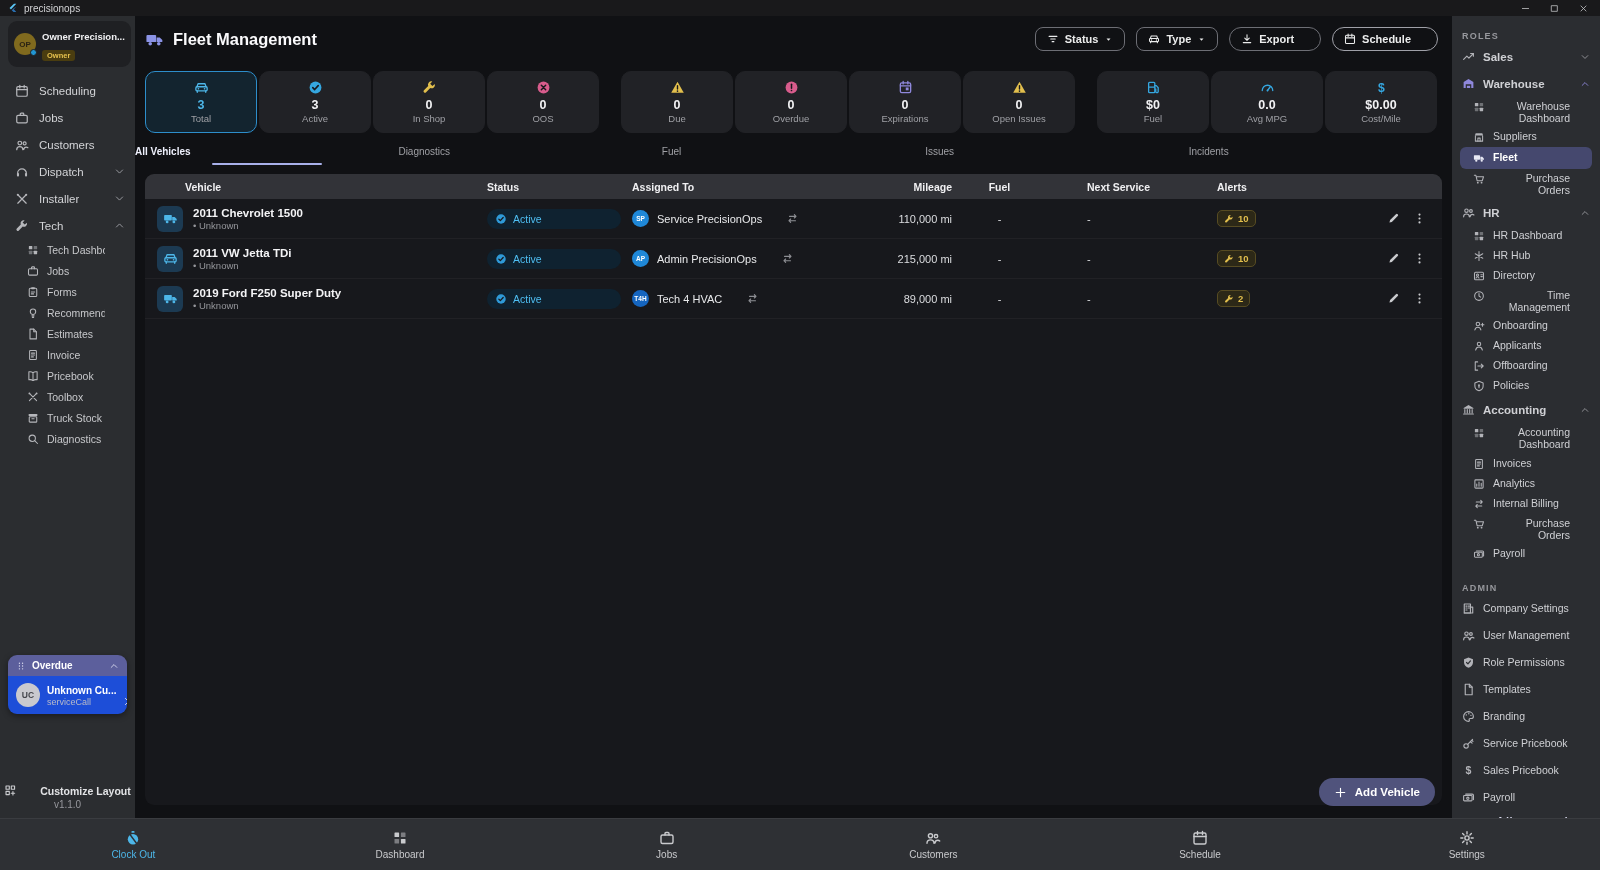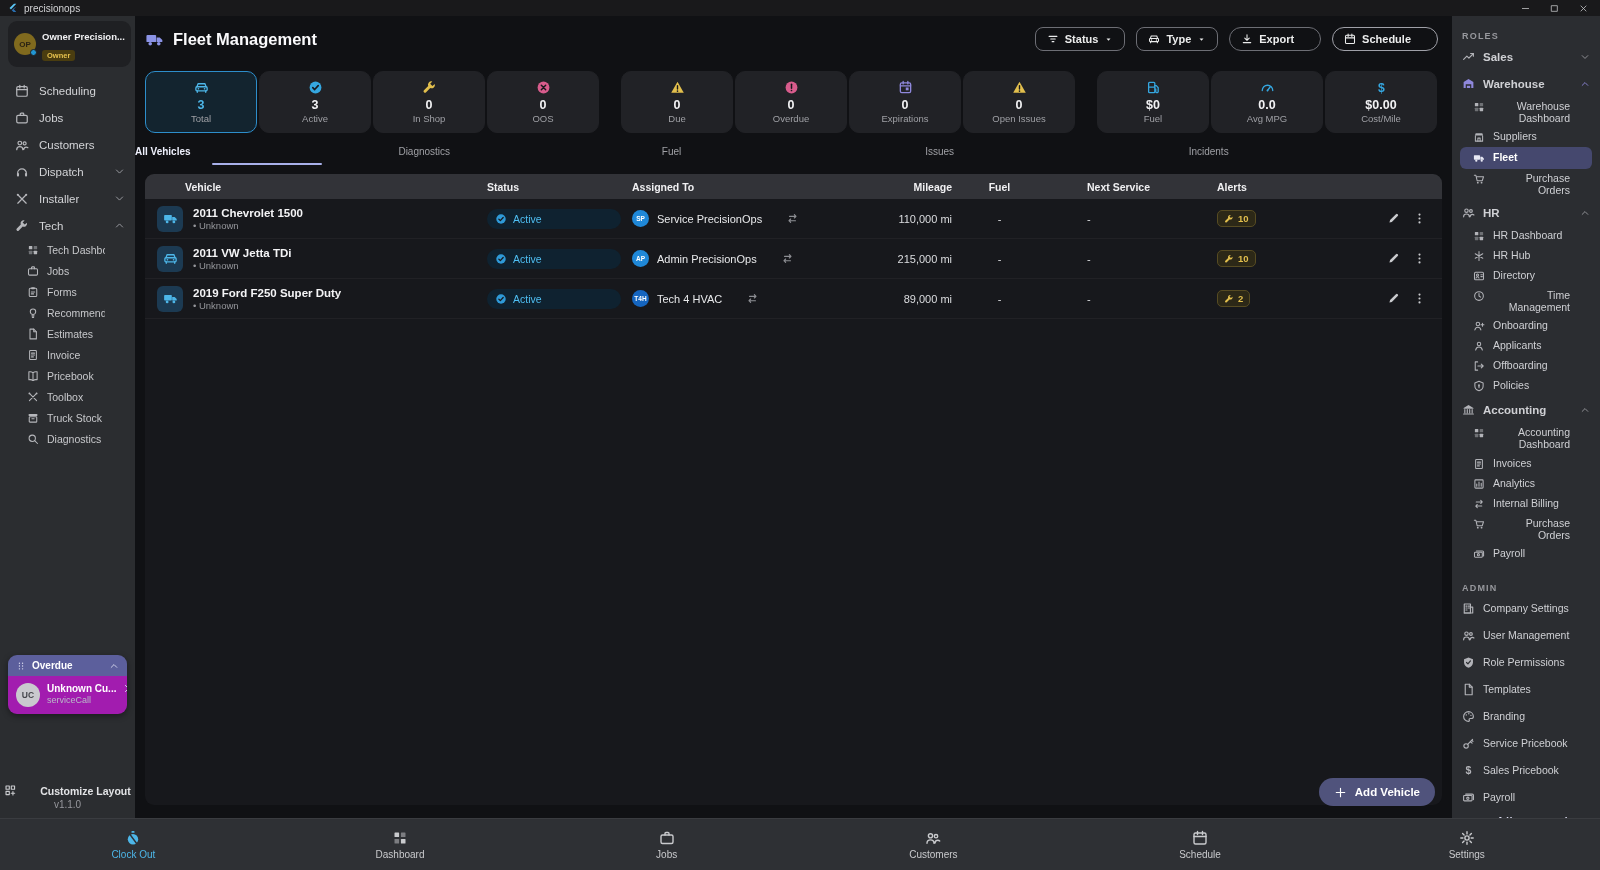--- a/index.html
+++ b/index.html
@@ -35,21 +35,21 @@
   .nav-item .chev { margin-left:auto; width:11px; height:11px; color:#9a9ba0; }
   .nav-item.sub { height:21px; padding-left:27px; font-size:10.5px; color:#c7c8cb; gap:8px; }
   .nav-item.sub .ico { width:12px; height:12px; }
   .nav-label { white-space:nowrap; overflow:hidden; }
 
   .cust-card { margin:auto 8px 0 8px; border-radius:9px; overflow:hidden; box-shadow:0 2px 6px rgba(0,0,0,.4); }
   .cust-head { background:#5c5f9c; height:21px; display:flex; align-items:center; gap:6px; padding:0 8px; }
   .cust-head .ico { width:10px; height:10px; color:#dadbf0; }
   .cust-title { font-size:10px; font-weight:bold; color:#fff; }
   .cust-head .chev { margin-left:auto; }
-  .cust-body { background:#a21caf; padding:7px 8px; display:flex; align-items:flex-start; gap:7px; }
+  .cust-body { background:#1d4ed8; padding:7px 8px; display:flex; align-items:flex-end; gap:7px; }
   .avatar-uc { width:24px; height:24px; border-radius:50%; background:#c9c9ce; color:#45464c; font-size:8.5px; font-weight:bold; display:flex; align-items:center; justify-content:center; flex:none; }
   .cust-name { font-size:10px; font-weight:bold; color:#fff; white-space:nowrap; }
   .cust-sub { font-size:9px; color:#b9bac8; margin-top:1px; }
   .cust-close { margin-left:auto; width:11px; height:11px; color:#d9daea; }
 
   .customize { margin:70px 0 8px; display:flex; flex-direction:column; align-items:center; gap:2px; }
   .customize-row { display:flex; align-items:center; gap:23px; font-size:10.5px; font-weight:bold; color:#e2e3e5; }
   .customize-row .ico { width:13px; height:13px; color:#c9cacd; }
   .version { font-size:10px; color:#97989d; }
 

